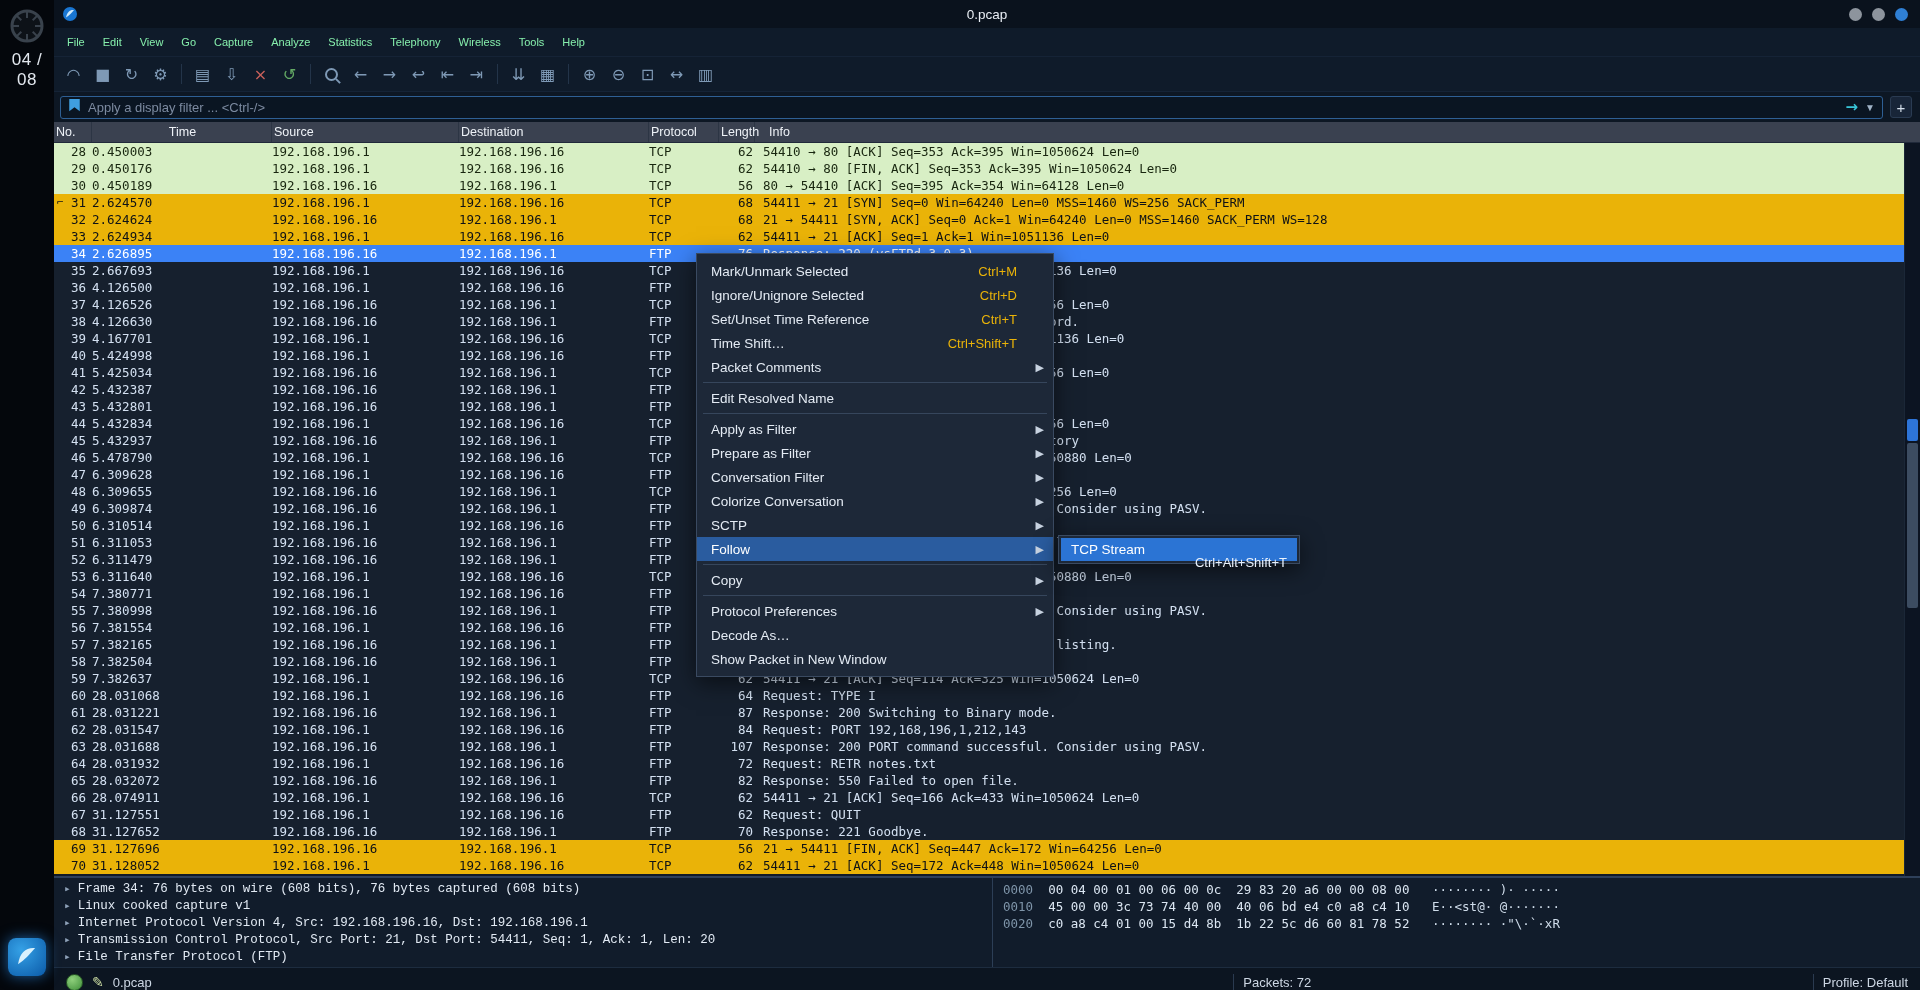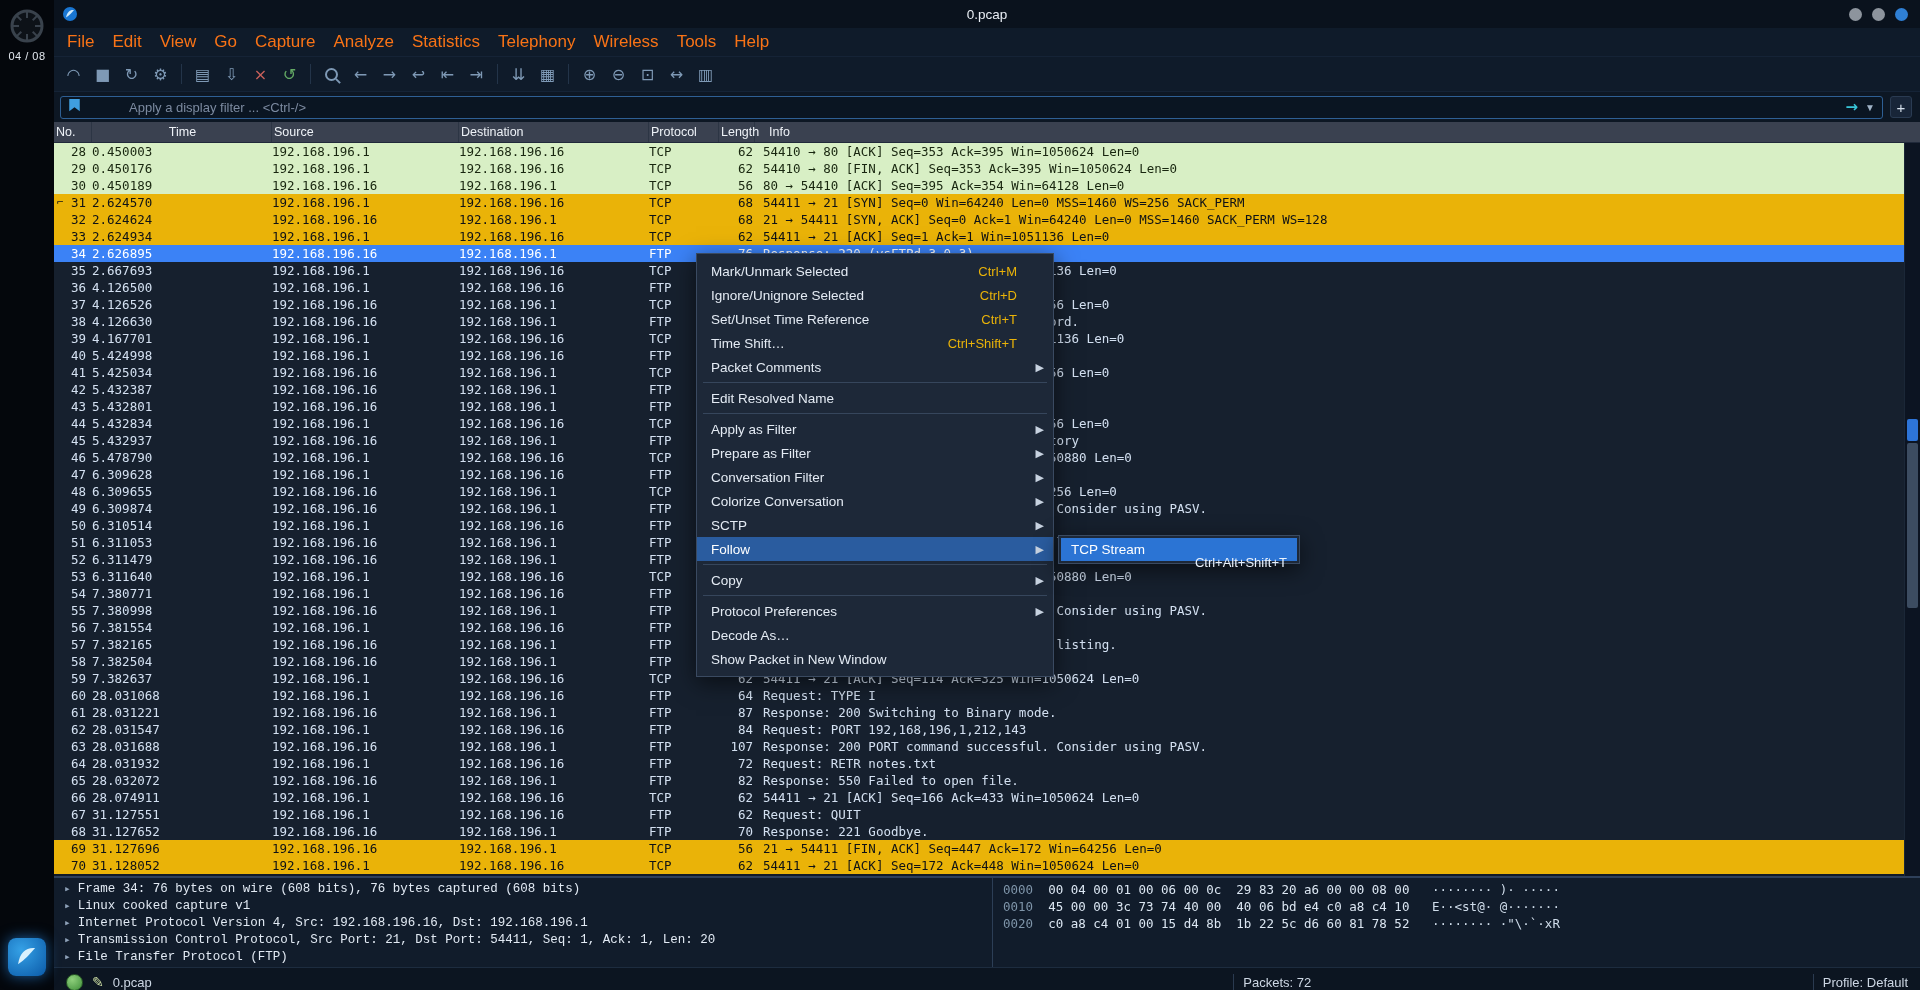--- a/index.html
+++ b/index.html
@@ -2,49 +2,49 @@
 <html><head>
 <meta charset="utf-8">
 <style>
   html,body{margin:0;padding:0;background:#000;}
   body{width:1920px;height:990px;position:relative;overflow:hidden;
        font-family:"Liberation Sans",sans-serif;-webkit-font-smoothing:antialiased;}
 
   
   .dock{position:absolute;left:0;top:0;width:54px;height:990px;background:#04070c;z-index:5;}
   .dock-knob{margin:5px auto 3px;width:42px;height:42px;}
-  .dock-pager{text-align:center;color:#e3e8ef;font-size:11px;letter-spacing:.5px;}
+  .dock-pager{text-align:center;color:#e3e8ef;font-size:17px;letter-spacing:.5px;}
   .dock-ws{position:absolute;bottom:14px;left:8px;width:38px;height:38px;border-radius:8px;
            background:radial-gradient(circle at 35% 32%,#35a1e6,#0b5aa8);
            box-shadow:0 0 14px rgba(44,152,255,.6);display:flex;align-items:center;justify-content:center;}
 
   
   .window{position:absolute;left:54px;top:0;right:0;bottom:0;display:flex;flex-direction:column;background:#0e1826;}
   .titlebar{flex:0 0 28px;background:#0a121d;display:flex;align-items:center;position:relative;}
   .title{position:absolute;left:0;right:0;text-align:center;color:#e9eef5;font-size:13.5px;}
   .title-icon{margin-left:8px;z-index:1;display:flex;}
   .win-btns{margin-left:auto;display:flex;gap:10px;padding-right:12px;z-index:1;}
   .wbtn{width:13px;height:13px;border-radius:50%;}
   .wbtn.min,.wbtn.max{background:#8d949d;}
   .wbtn.close{background:#2f7fd4;}
 
   .menubar{flex:0 0 28px;background:#0f1b2a;display:flex;align-items:center;padding-left:4px;}
-  .menu-item{color:#f97316;font-size:17px;padding:0 9px;height:100%;display:flex;align-items:center;cursor:default;}
+  .menu-item{color:#86efac;font-size:11px;padding:0 9px;height:100%;display:flex;align-items:center;cursor:default;}
 
   .toolbar{flex:0 0 34px;background:#0f1b2a;border-top:1px solid #152336;display:flex;align-items:center;padding-left:6px;gap:2px;}
   .tool{width:27px;height:26px;display:flex;align-items:center;justify-content:center;color:#7e99b5;font-size:16px;
         background:transparent;border:0;padding:0;font-family:"DejaVu Sans",sans-serif;}
   .tool.red{color:#c7605a;} .tool.green{color:#63a964;}
   .tsep{width:1px;height:20px;background:#233449;margin:0 5px;}
   .mag{width:9px;height:9px;border:2px solid currentColor;border-radius:50%;display:inline-block;position:relative;}
   .mag::after{content:"";position:absolute;width:2px;height:6px;background:currentColor;right:-3px;bottom:-5px;transform:rotate(-45deg);}
 
   .filterbar{flex:0 0 30px;background:#0d1724;border-top:1px solid #152336;display:flex;align-items:center;padding:0 8px 0 6px;gap:7px;}
   .filter-input{flex:1;height:21px;background:#0a1522;border:1px solid #2e5f94;border-radius:3px;display:flex;align-items:center;padding:0 7px;gap:7px;}
-  .placeholder{color:#7c8aa0;font-size:13px;flex:1;white-space:nowrap;margin-left:41px;}
+  .placeholder{color:#7c8aa0;font-size:13px;flex:1;white-space:nowrap;}
   .apply-arrow{color:#38c5d8;font-size:15px;font-weight:bold;font-family:"DejaVu Sans",sans-serif;}
   .caret{color:#9fb2c6;font-size:10px;}
   .filter-plus{width:22px;height:22px;background:#182538;border:1px solid #2a3b52;border-radius:3px;color:#d6e0ec;font-size:15px;line-height:1;padding:0;}
 
   
   .cols{display:grid;grid-template-columns:38px 180px 187px 190px 70px 36px 1fr;}
   .pheader{flex:0 0 20px;background:#3a4150;color:#eef2f7;font-size:12.5px;border-bottom:1px solid #20293a;}
   .hc{border-right:1px solid #2c3544;height:100%;display:flex;align-items:center;padding-left:2px;white-space:nowrap;}
   .hc.no{} .hc.time{justify-content:center;} .hc.info{padding-left:14px;border-right:0;}
 

